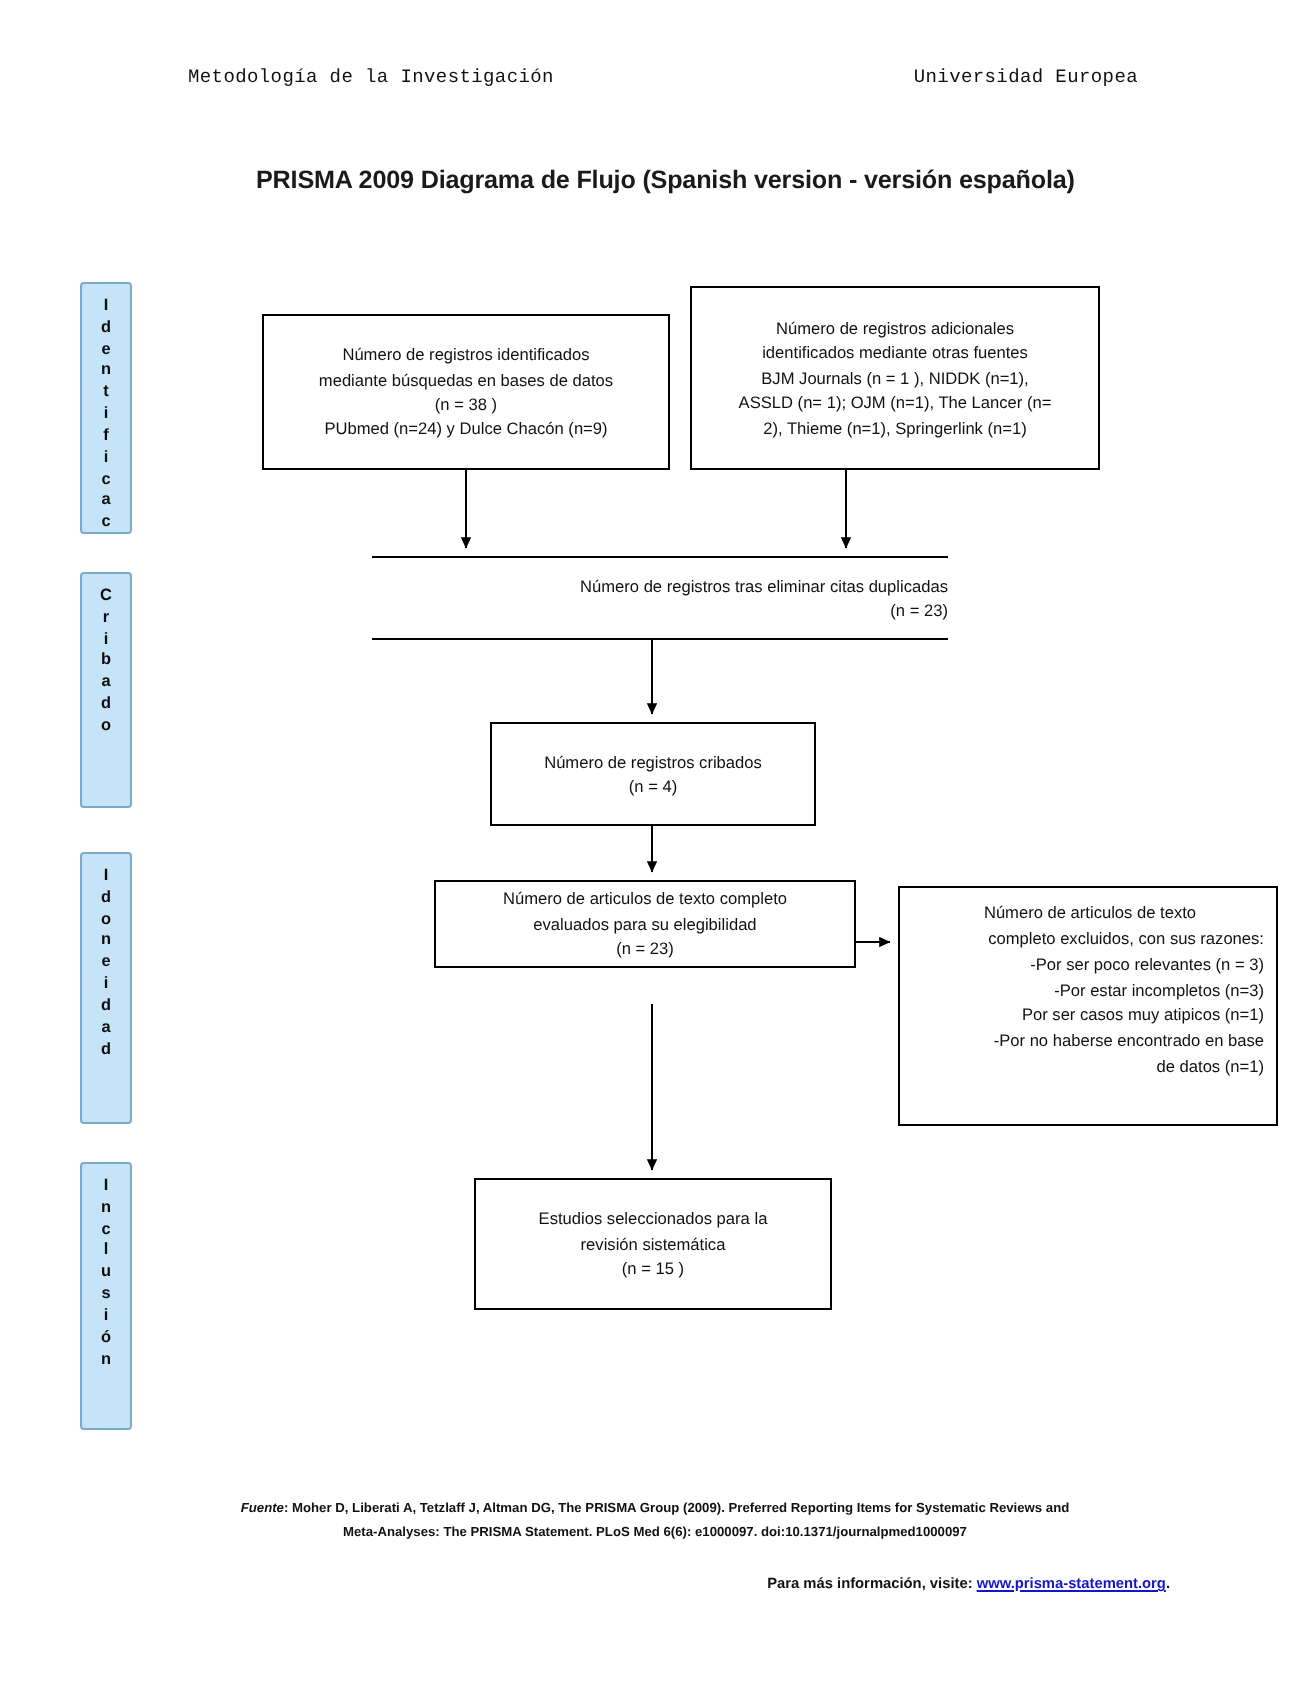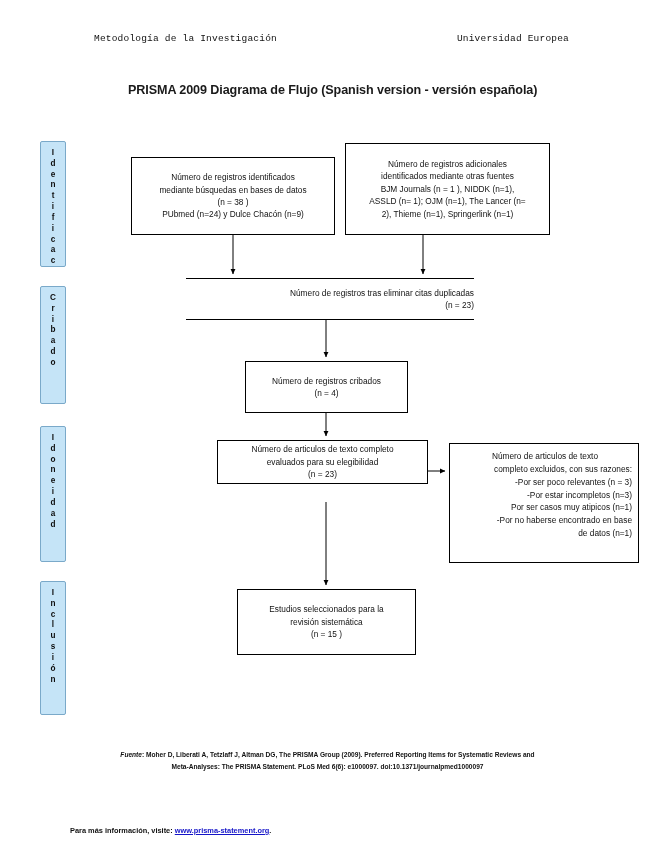--- a/index.html
+++ b/index.html
@@ -145,25 +145,24 @@
     line-height: 1.85;
     color: #111;
   }
   .footnote .it { font-style: italic; }
 
   .more-info {
     position: absolute;
     left: 70px;
     top: 787px;
     width: 515px;
-    text-align: left;
+    text-align: right;
     font-size: 7.4px;
     font-weight: bold;
     color: #111;
-    margin-top: 39px;
   }
   .more-info a {
     color: #1414c8;
     text-decoration: underline;
   }
 </style>
 </head>
 <body>
 
 <div class="page-header">

